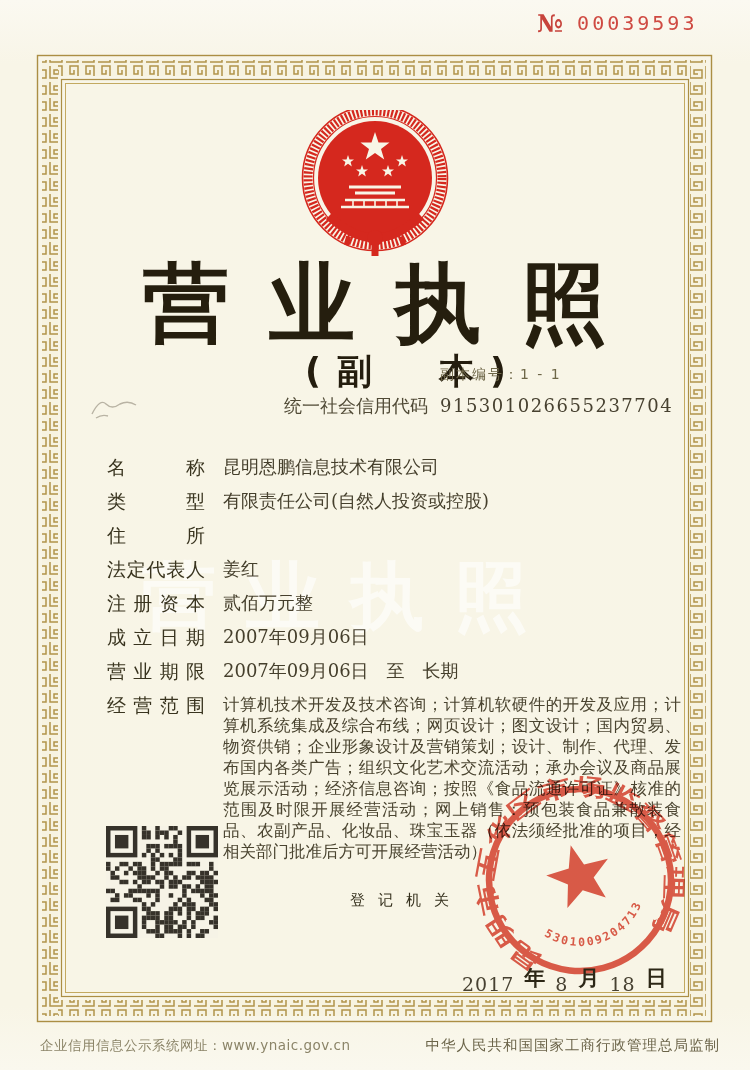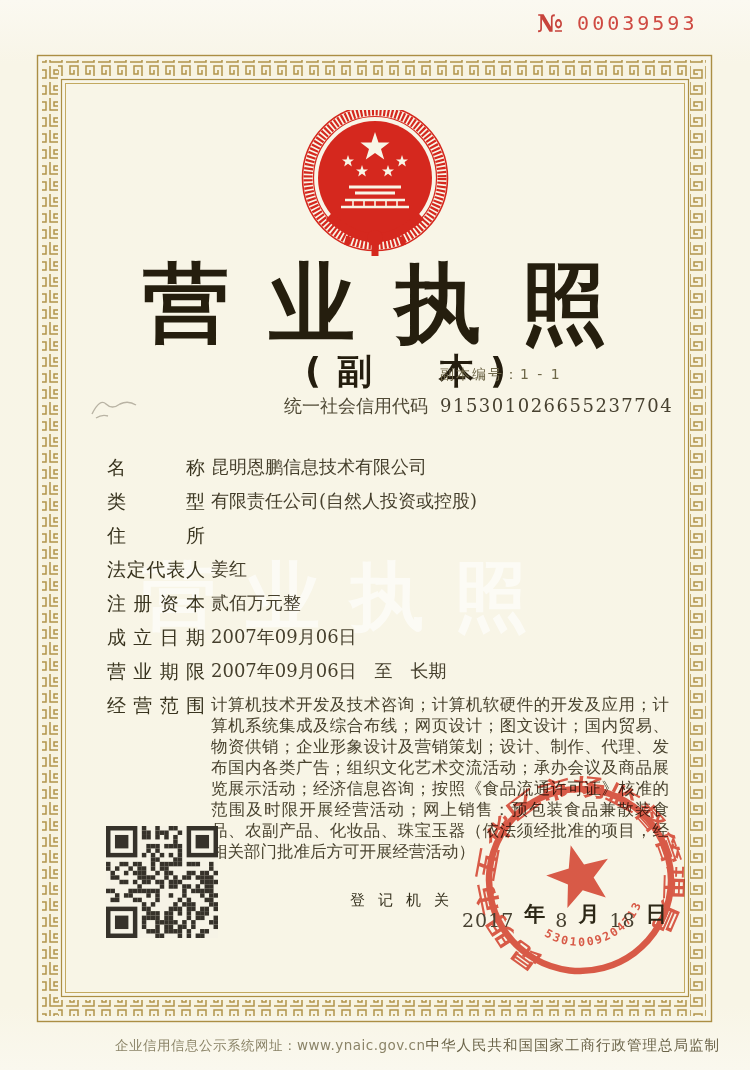--- a/index.html
+++ b/index.html
@@ -58,50 +58,50 @@
     color:rgba(255,255,255,0.60);white-space:nowrap;
   }
   
   .fields{position:absolute;left:107px;top:456px;width:575px;z-index:2;}
   .frow{display:flex;align-items:flex-start;margin-bottom:12px;}
   .f-label{
     width:98px;flex:0 0 98px;font-size:19px;line-height:22px;color:#39341f;
     text-align:justify;text-align-last:justify;font-weight:500;
   }
   .f-value{
-    margin-left:6px;font-size:18px;line-height:22px;color:#453f2c;
+    margin-left:18px;font-size:18px;line-height:22px;color:#453f2c;
     white-space:nowrap;font-family:"DejaVu Serif","Liberation Serif",serif;
   }
   .frow.scope .f-value{
     white-space:normal;width:458px;font-size:16.5px;line-height:21px;
     text-align:justify;color:#4a4430;
   }
   
   .qr{position:absolute;left:106px;top:826px;z-index:2;}
   
   .registrar{
     position:absolute;left:350px;top:891px;z-index:2;font-size:15px;
     letter-spacing:13px;color:#35301d;font-weight:500;white-space:nowrap;
   }
   
   .seal{position:absolute;left:474px;top:776px;z-index:5;mix-blend-mode:multiply;}
   
   .date-row{
-    position:absolute;left:462px;top:900px;z-index:6;display:flex;
+    position:absolute;left:462px;top:964px;z-index:6;display:flex;
     align-items:flex-start;white-space:nowrap;
   }
   .date-row .unit{font-size:21px;font-weight:bold;color:#2c2716;margin:0 10px;}
   .date-row .num{
     font-size:19px;color:#474131;transform:translateY(9px);
     font-family:"DejaVu Serif","Liberation Serif",serif;letter-spacing:1px;
   }
   
   .footer{
     position:absolute;left:40px;right:38px;top:1036px;display:flex;
-    justify-content:flex-end;align-items:baseline;z-index:2;
+    justify-content:space-between;align-items:baseline;z-index:2;
   }
   .footer .left{font-size:13.5px;color:#8b8468;letter-spacing:0.5px;}
   .footer .right{font-size:14.5px;color:#6b6449;letter-spacing:1px;}
   .scribble{position:absolute;left:86px;top:388px;z-index:2;opacity:.75;}
 </style>
 </head>
 <body>
 
 <div class="page">
 

